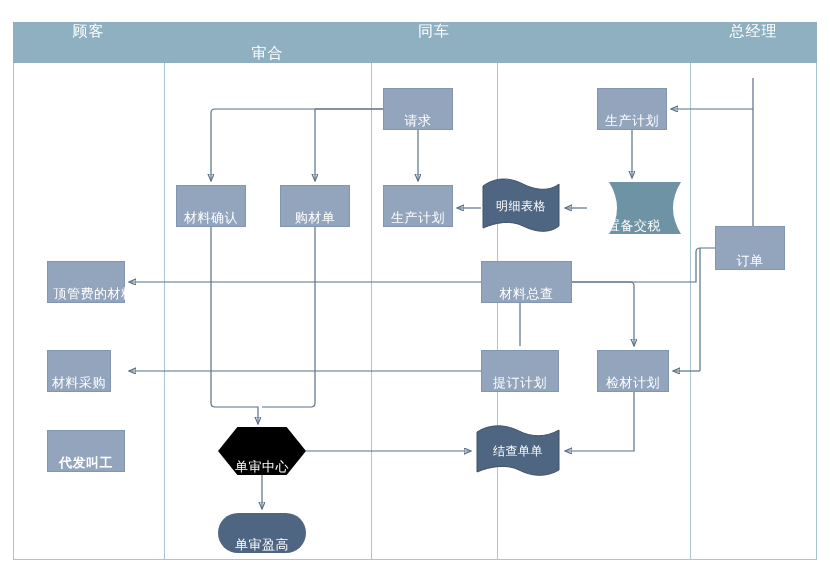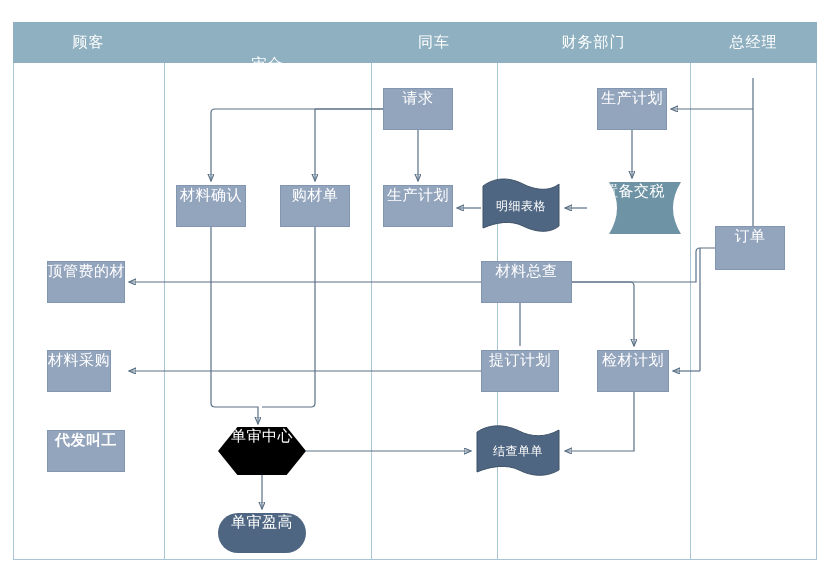--- a/index.html
+++ b/index.html
@@ -25,21 +25,21 @@
     top: 22px;
     width: 804px;
     height: 41px;
     background: #8fb0c0;
   }
   .lane-header-cell {
     position: absolute;
     top: 22px;
     height: 41px;
     display: flex;
-    align-items: center;
+    align-items: flex-start;
     justify-content: center;
     color: #ffffff;
     font-size: 15px;
     letter-spacing: 1px;
     white-space: nowrap;
   }
   #lane-body-frame {
     position: absolute;
     left: 13px;
     top: 63px;
@@ -55,25 +55,25 @@
     top: 63px;
     width: 1px;
     height: 497px;
     background: #a9c4d2;
   }
   
   .node {
     position: absolute;
     box-sizing: border-box;
     display: flex;
-    align-items: flex-start;
+    align-items: flex-end;
     justify-content: center;
     text-align: center;
     color: #ffffff;
-    font-size: 15px;
+    font-size: 13px;
     line-height: 1.25;
     letter-spacing: 0.5px;
     white-space: nowrap;
   }
   .node.process {
     background: #93a4bd;
     border: 1px solid #8296b2;
   }
   .node.hexagon {
     background: #000000;
@@ -132,23 +132,20 @@
 
   <div class="lane-header-cell" style="left:13px;  width:151px;">
       <span>顾客</span>
     </div>
   <div class="lane-header-cell" style="left:164px; width:207px;margin-top:22px;">
       <span>审合</span>
     </div>
   <div class="lane-header-cell" style="left:371px; width:126px;">
       <span>同车</span>
     </div>
-  <div class="lane-header-cell" style="left:497px; width:193px;">
-      <span>财务部门</span>
-    </div>
   <div class="lane-header-cell" style="left:690px; width:127px;">
       <span>总经理</span>
     </div>
 
   <div id="lane-body-frame"></div>
   <div class="lane-divider" style="left:164px;"></div>
   <div class="lane-divider" style="left:371px;"></div>
   <div class="lane-divider" style="left:497px;"></div>
   <div class="lane-divider" style="left:690px;"></div>
 

